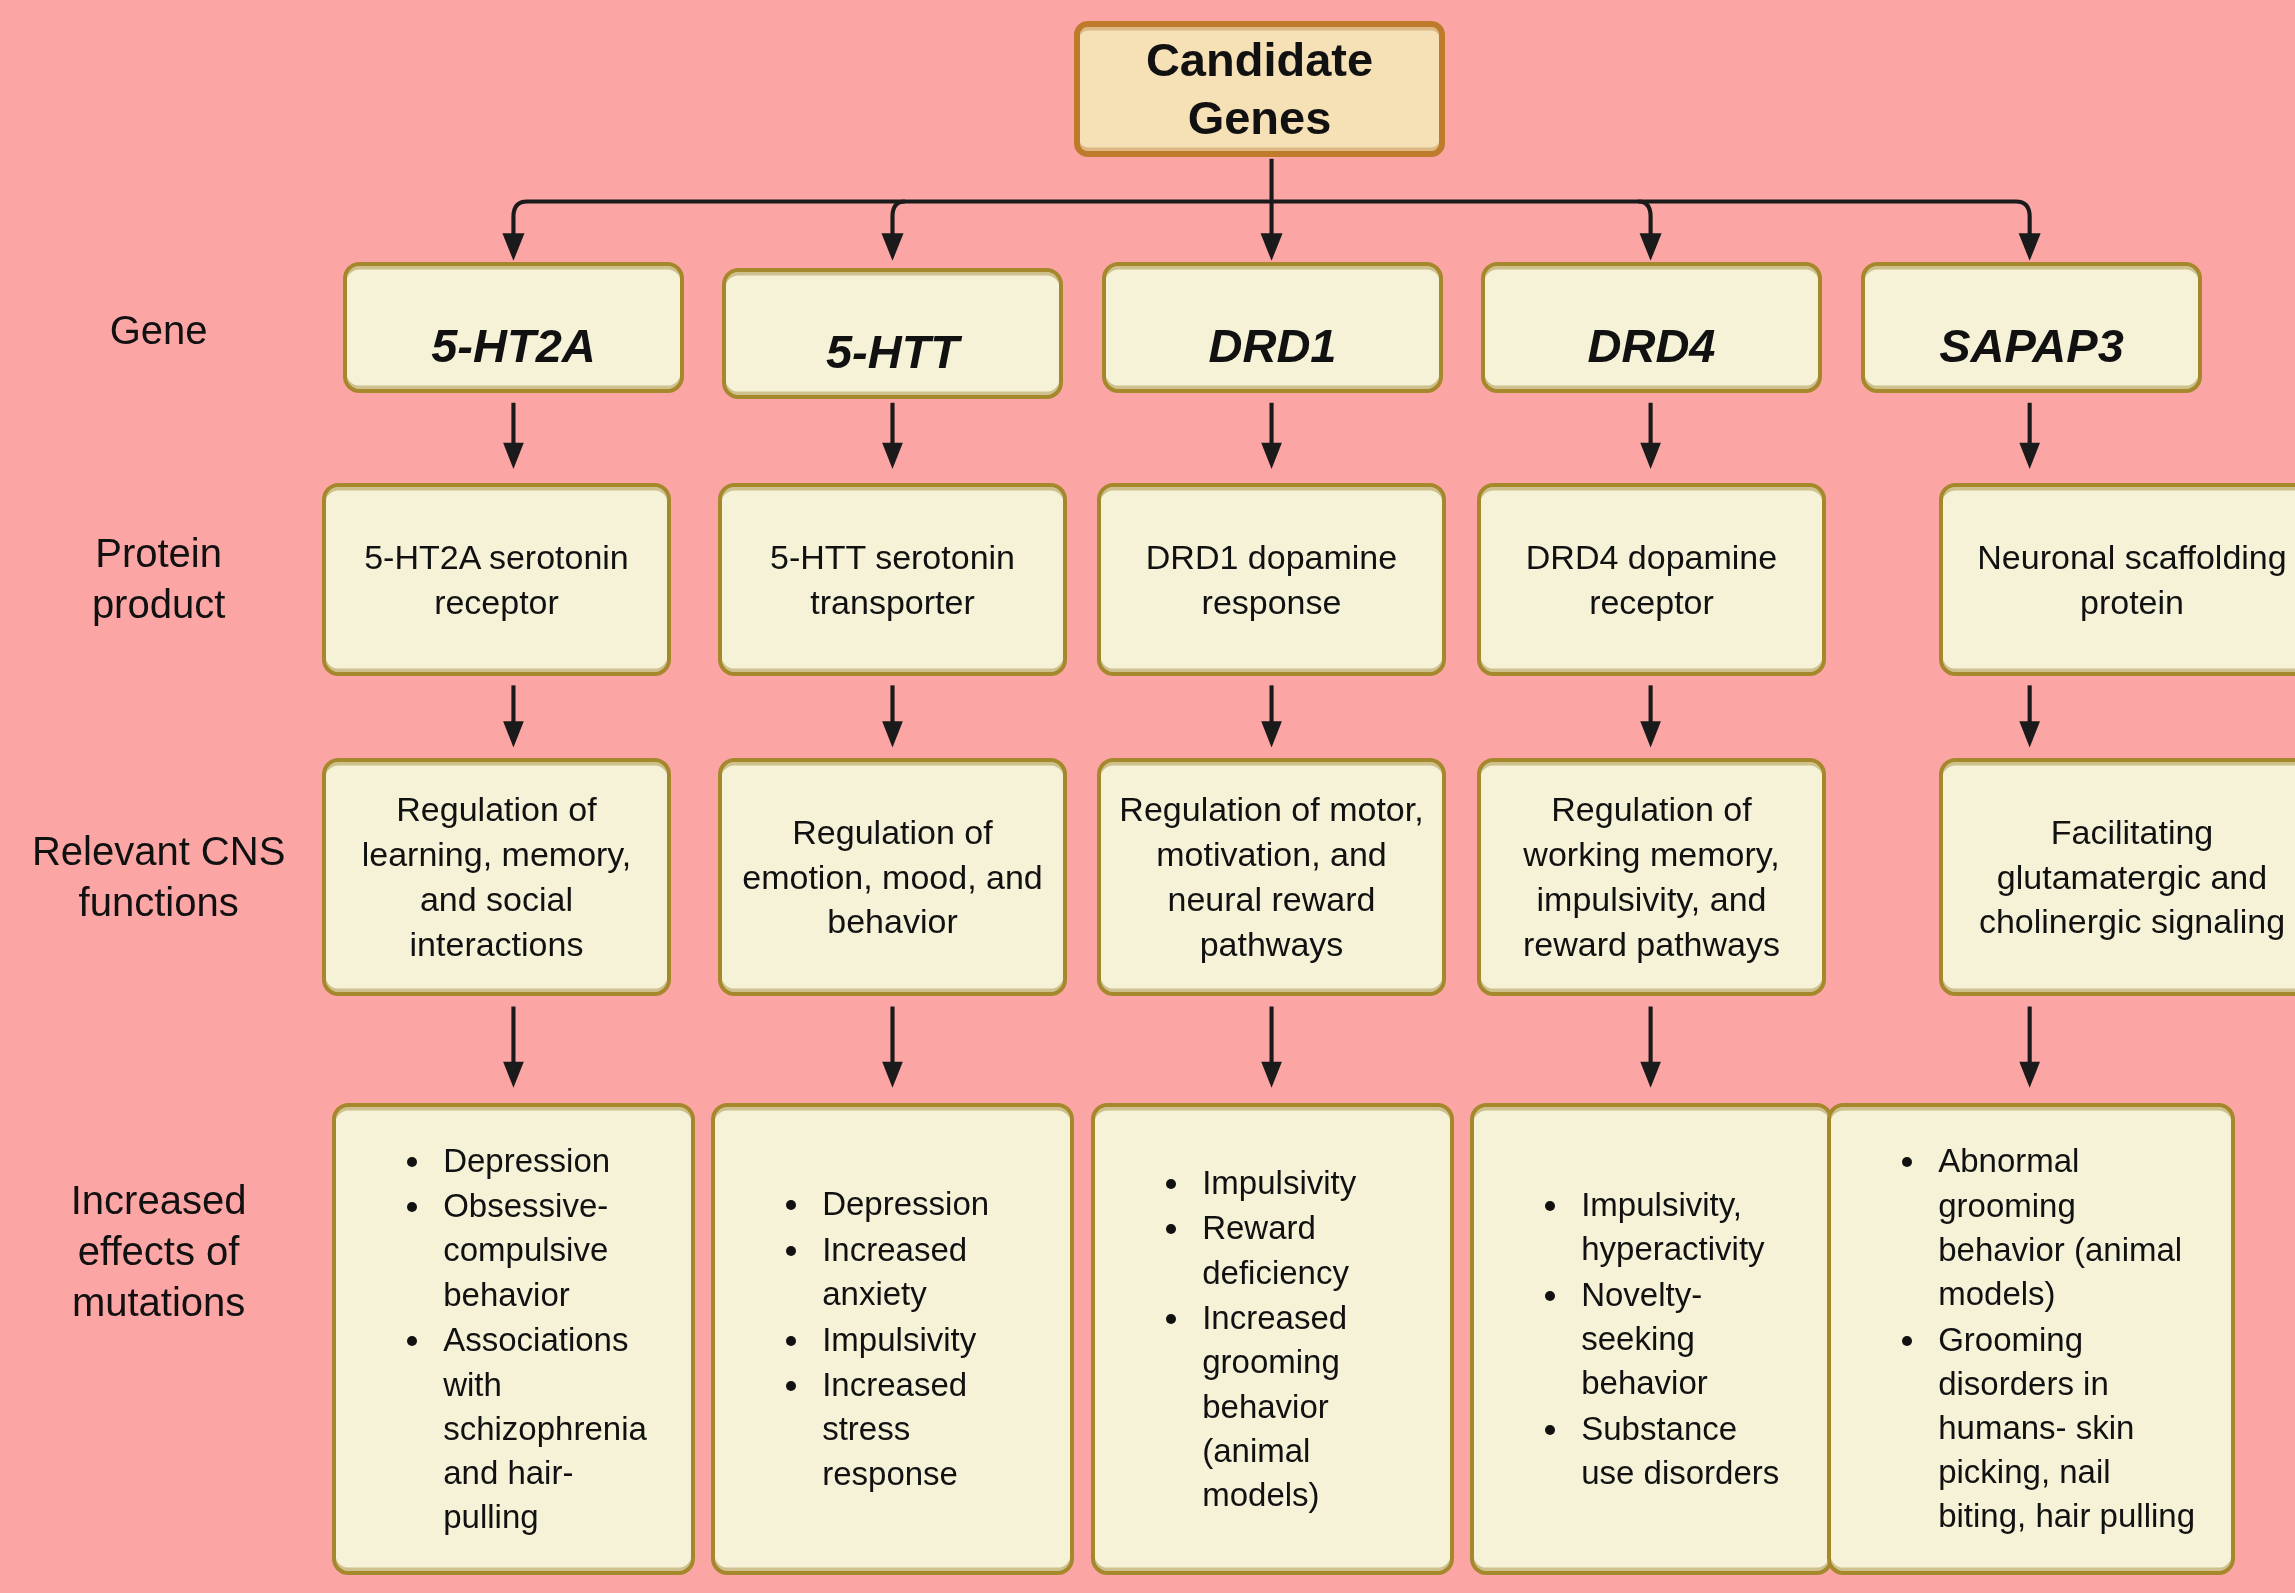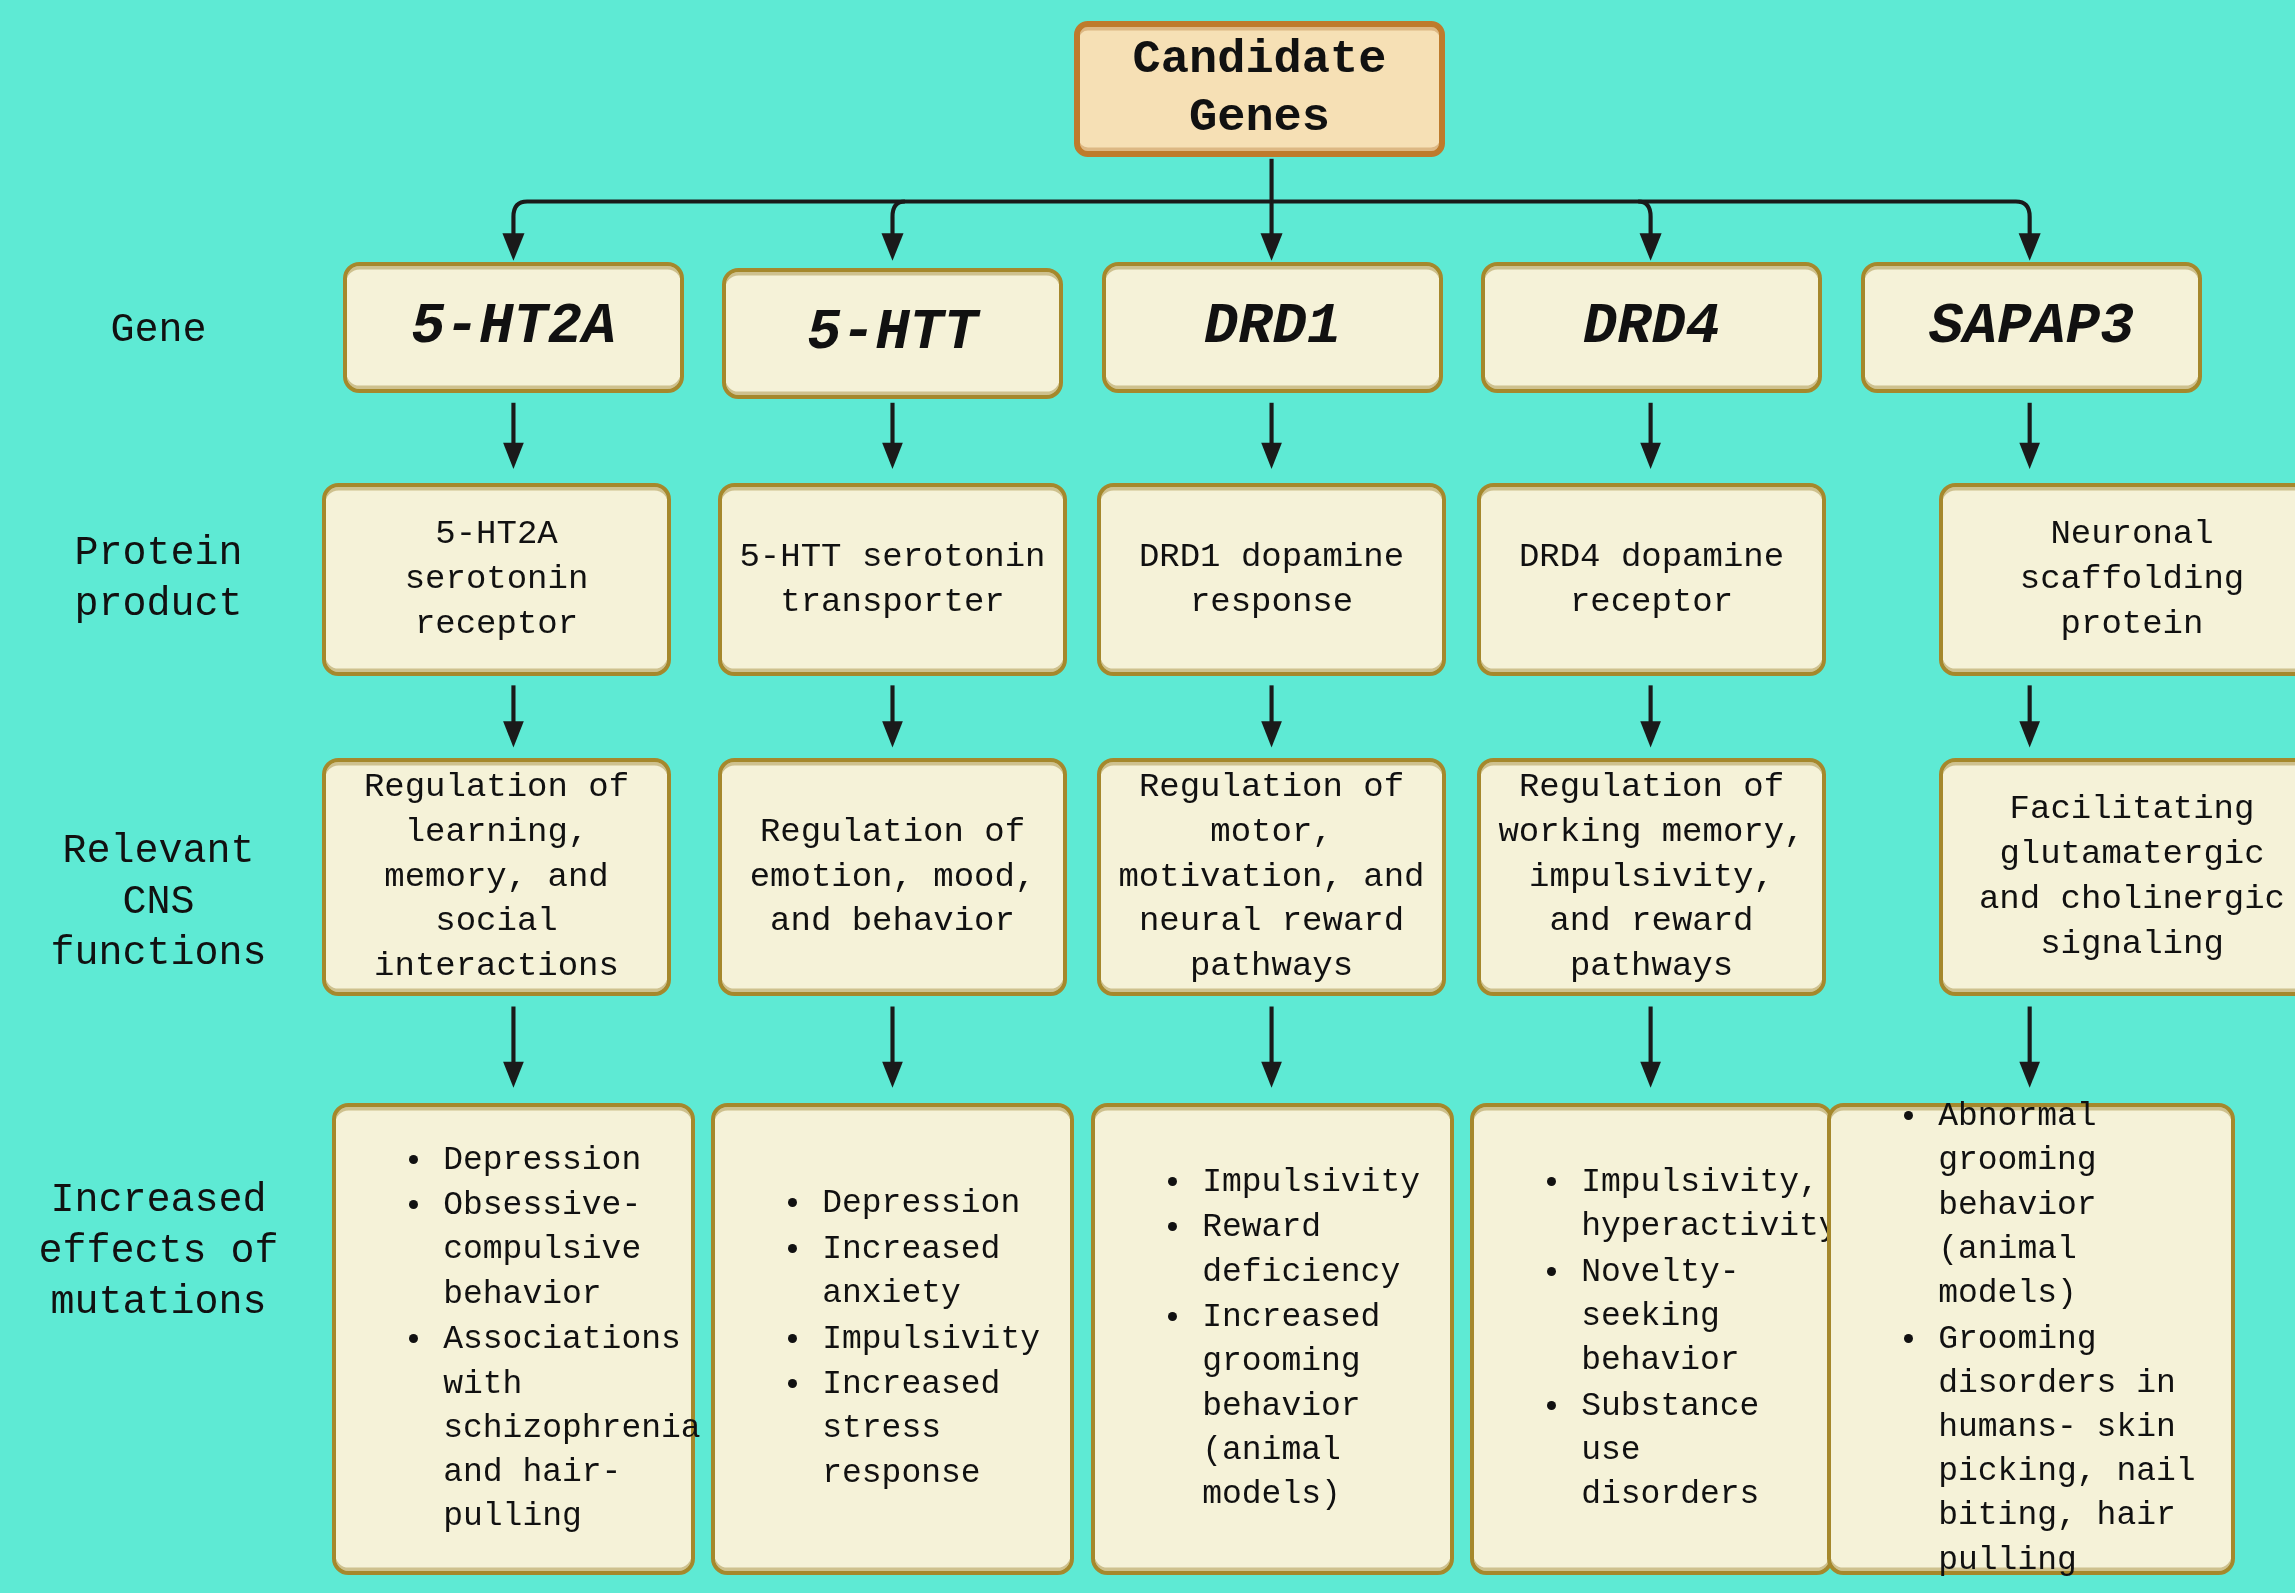--- a/index.html
+++ b/index.html
@@ -1,38 +1,38 @@
 <!DOCTYPE html>
 <html style="font-size:11px"><head>
 <meta charset="utf-8">
 <style>
   html,body{margin:0;padding:0;background:#fff;}
   .canvas{
-    position:relative;width:2295px;height:1594px;background:#5eead4;
-    font-family:Liberation Mono, monospace;color:#111;overflow:hidden;
+    position:relative;width:2295px;height:1594px;background:#fca5a5;
+    font-family:Liberation Sans, sans-serif;color:#111;overflow:hidden;
   }
   .arrows{position:absolute;left:0;top:0;width:2295px;height:1594px;}
   .arrows path{stroke:#1a1a1a;stroke-width:6;fill:none;}
   .arrows polygon{fill:#1a1a1a;stroke:none;}
 
   .topbox{
     position:absolute;left:1074px;top:20.7px;width:371px;height:136px;
     box-sizing:border-box;background:#F6E0B5;border:6.2px solid #BE7B2C;border-radius:13.8px;
     display:flex;align-items:center;justify-content:center;text-align:center;
     font-size:47px;font-weight:bold;line-height:1.22;padding:0 32px;
     box-shadow:inset 0 4.1px 0 -0.7px rgba(176,110,40,.35), inset 0 -4.1px 0 -0.7px rgba(176,110,40,.35);
   }
 
   .box{
     position:absolute;box-sizing:border-box;background:#F5F2D8;border:4.8px solid #A5882C;
     border-radius:16.5px;display:flex;align-items:center;justify-content:center;
     text-align:center;font-size:34px;line-height:1.32;padding:12.4px 16.5px;
     box-shadow:inset 0 4.1px 0 -0.7px rgba(148,119,32,.4), inset 0 -4.1px 0 -0.7px rgba(148,119,32,.4);
   }
-  .gene{font-weight:bold;font-style:italic;font-size:57px;}
+  .gene{font-weight:bold;font-style:italic;font-size:47px;align-items:flex-end;}
 
   .r-gene{top:262px;height:131px;}
   .r-prot{top:483px;height:193px;}
   .r-cns {top:758px;height:238px;}
   .r-beh {top:1103px;height:472px;align-items:center;}
 
   .g1{left:343px;width:341px;} .g2{left:722px;width:341px;margin-top:6px;} .g3{left:1102px;width:341px;}
   .g4{left:1481px;width:341px;} .g5{left:1861px;width:341px;}
 
   .p1{left:322px;width:349px;} .p2{left:718px;width:349px;} .p3{left:1097px;width:349px;}

